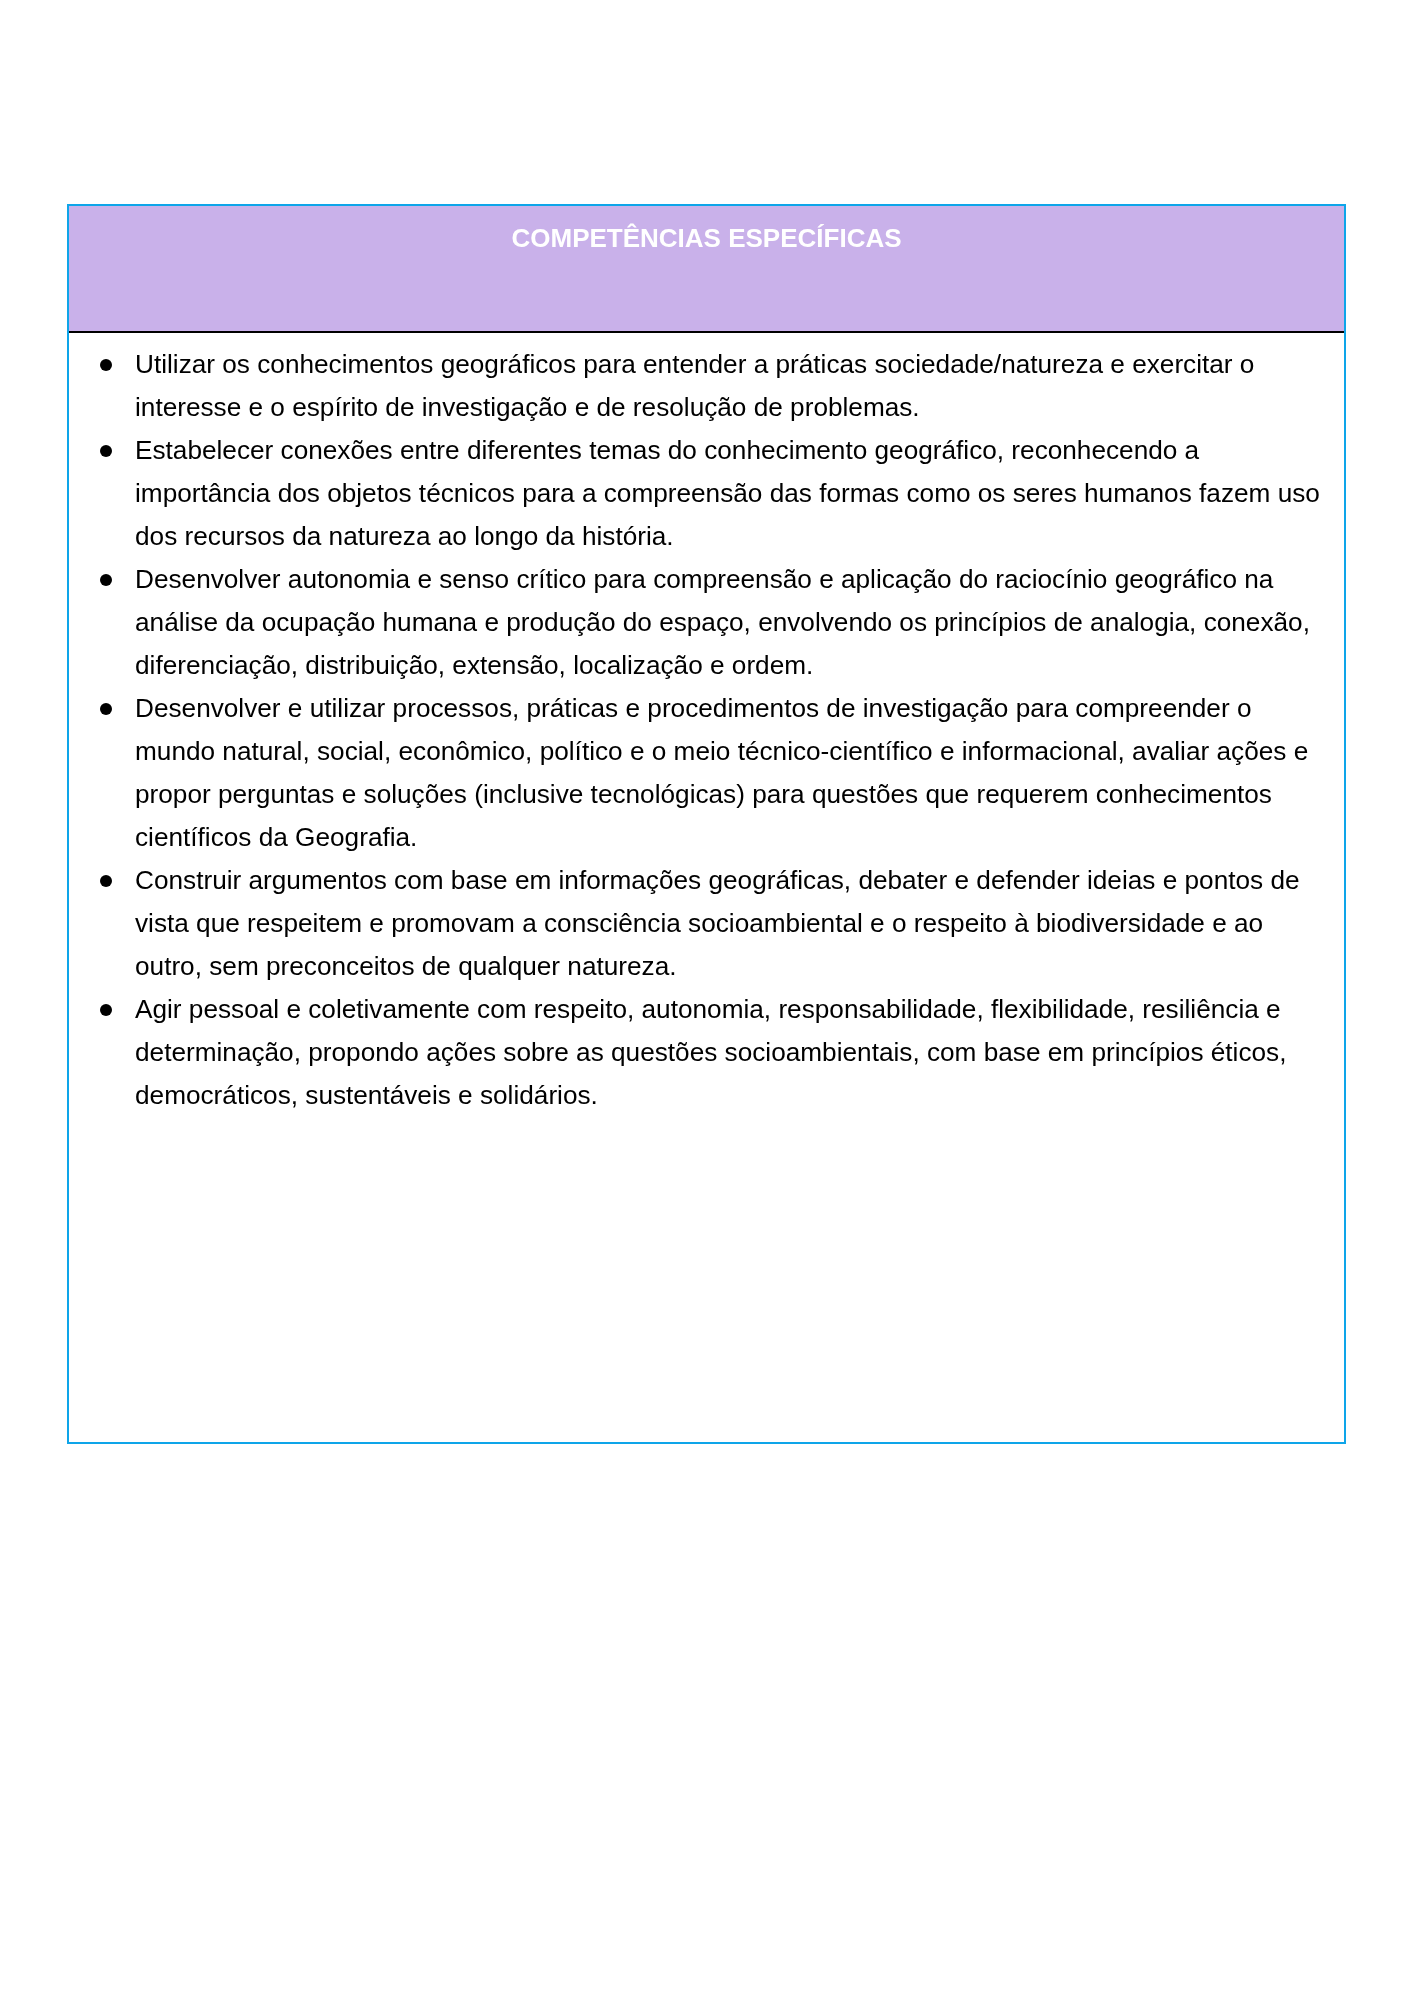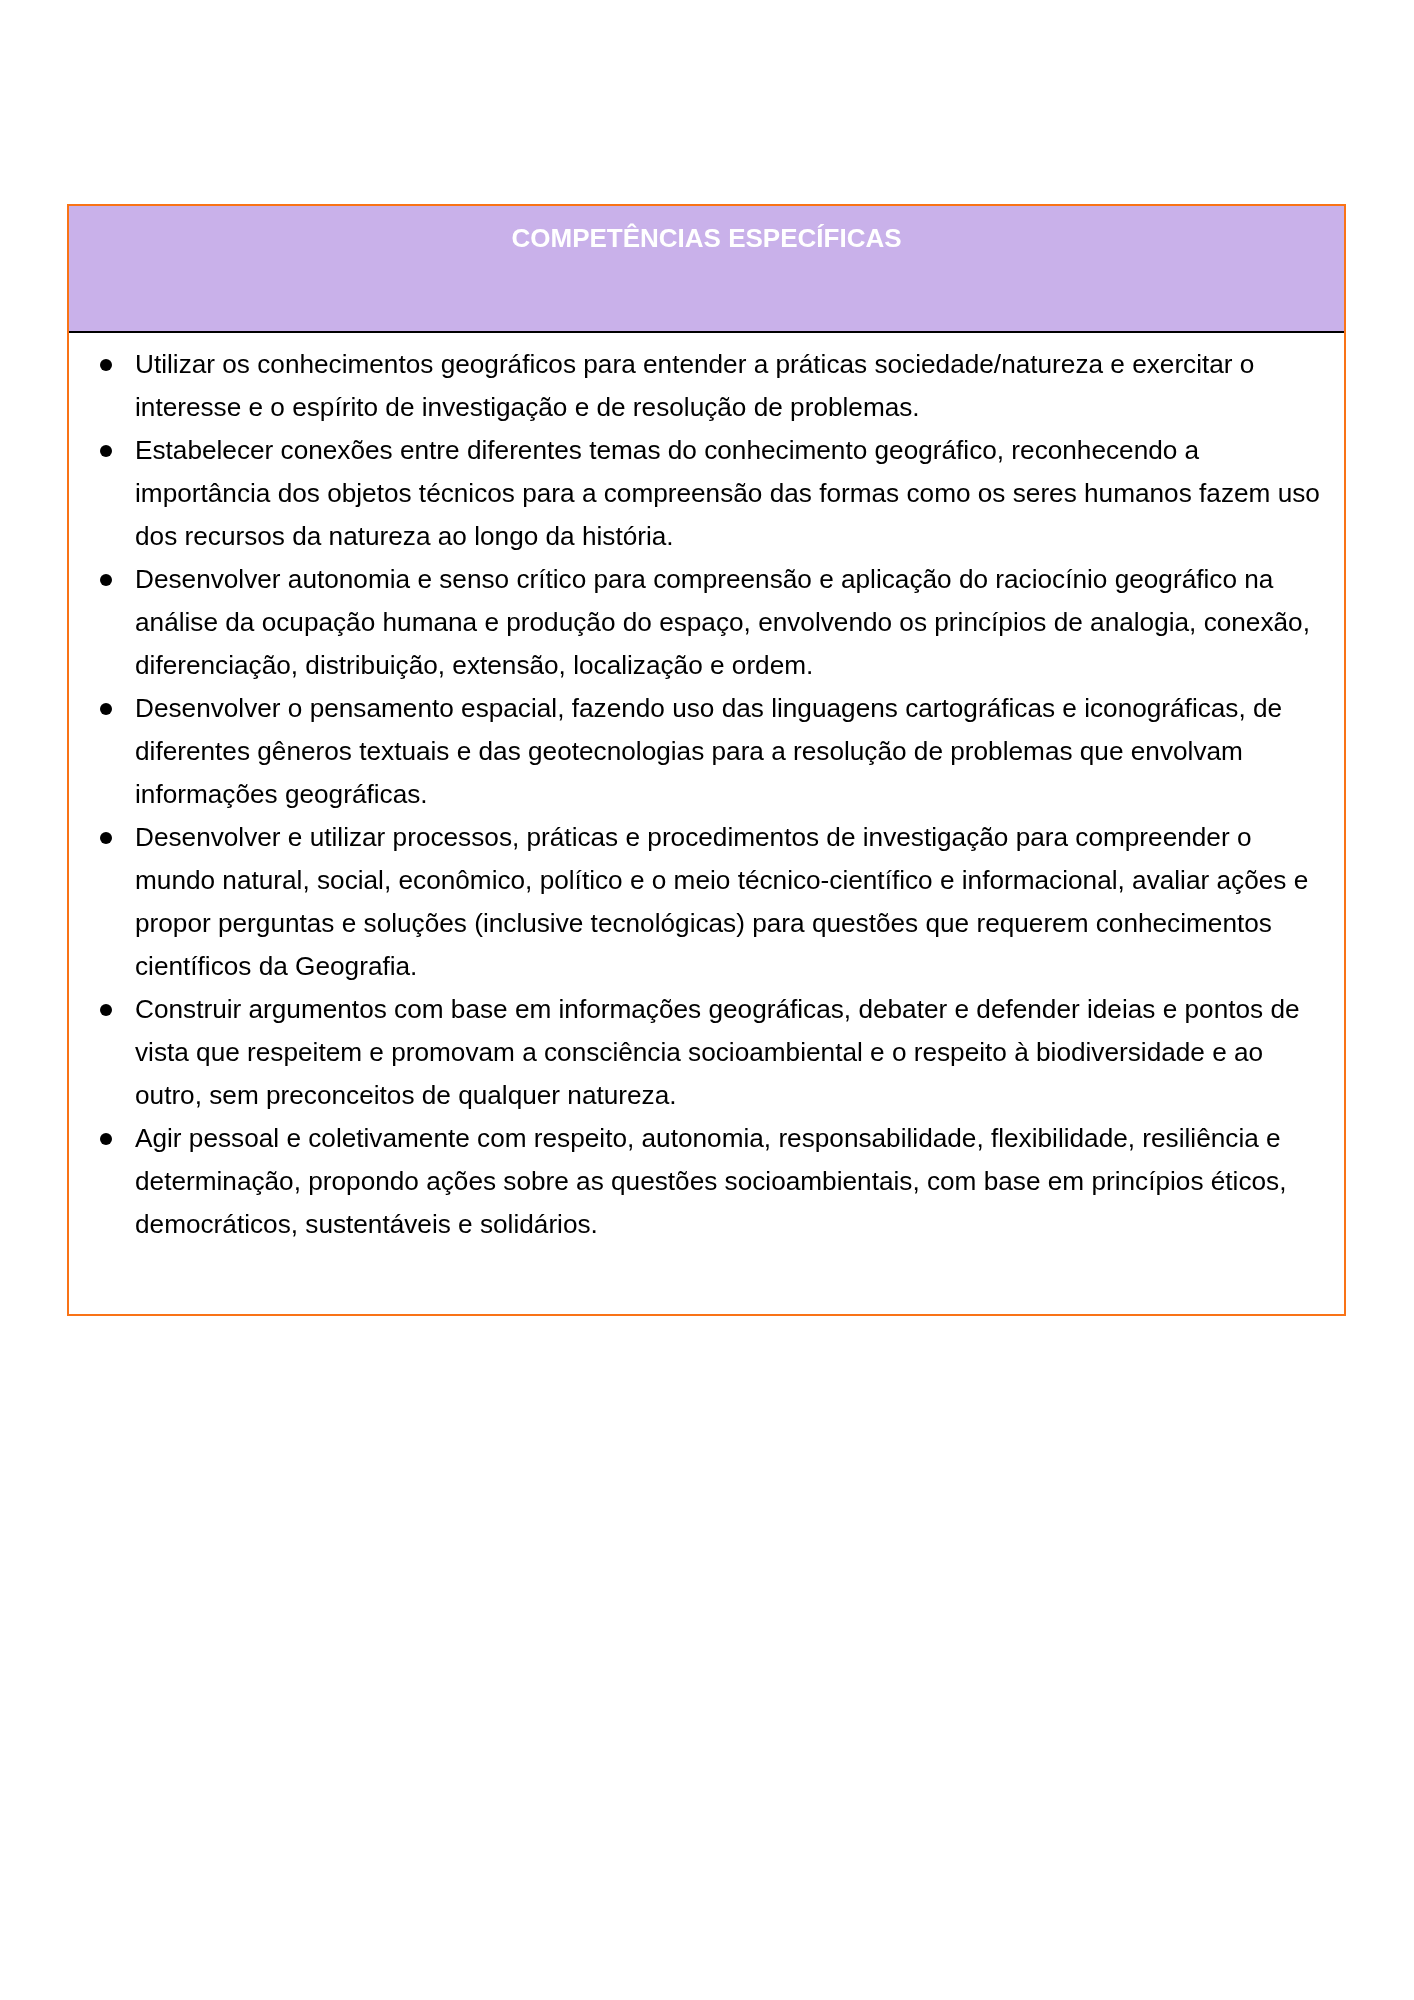--- a/index.html
+++ b/index.html
@@ -13,22 +13,22 @@
       position: relative;
       overflow: hidden;
       font-family: "Liberation Sans", sans-serif;
       color: #000000;
     }
     .comp-table {
       position: absolute;
       left: 67px;
       top: 204px;
       width: 1279px;
-      height: 1112px;
-      border: 2px solid #f97316;
+      height: 1240px;
+      border: 2px solid #0ea5e9;
       box-sizing: border-box;
     }
     .comp-header {
       height: 127px;
       background: #c9b1ea;
       border-bottom: 2px solid #000000;
       box-sizing: border-box;
       text-align: center;
     }
     .comp-title {
@@ -80,24 +80,20 @@
       <li class="comp-item">
         <span class="bullet"></span>
         <span>Estabelecer conexões entre diferentes temas do conhecimento geográfico, reconhecendo a importância dos objetos técnicos para a compreensão das formas como os seres humanos fazem uso dos recursos da natureza ao longo da história.</span>
       </li>
       <li class="comp-item">
         <span class="bullet"></span>
         <span>Desenvolver autonomia e senso crítico para compreensão e aplicação do raciocínio geográfico na análise da ocupação humana e produção do espaço, envolvendo os princípios de analogia, conexão, diferenciação, distribuição, extensão, localização e ordem.</span>
       </li>
       <li class="comp-item">
         <span class="bullet"></span>
-        <span>Desenvolver o pensamento espacial, fazendo uso das linguagens cartográficas e iconográficas, de diferentes gêneros textuais e das geotecnologias para a resolução de problemas que envolvam informações geográficas.</span>
-      </li>
-      <li class="comp-item">
-        <span class="bullet"></span>
         <span>Desenvolver e utilizar processos, práticas e procedimentos de investigação para compreender o mundo natural, social, econômico, político e o meio técnico-científico e informacional, avaliar ações e propor perguntas e soluções (inclusive tecnológicas) para questões que requerem conhecimentos científicos da Geografia.</span>
       </li>
       <li class="comp-item">
         <span class="bullet"></span>
         <span>Construir argumentos com base em informações geográficas, debater e defender ideias e pontos de vista que respeitem e promovam a consciência socioambiental e o respeito à biodiversidade e ao outro, sem preconceitos de qualquer natureza.</span>
       </li>
       <li class="comp-item">
         <span class="bullet"></span>
         <span>Agir pessoal e coletivamente com respeito, autonomia, responsabilidade, flexibilidade, resiliência e determinação, propondo ações sobre as questões socioambientais, com base em princípios éticos, democráticos, sustentáveis e solidários.</span>
       </li>

